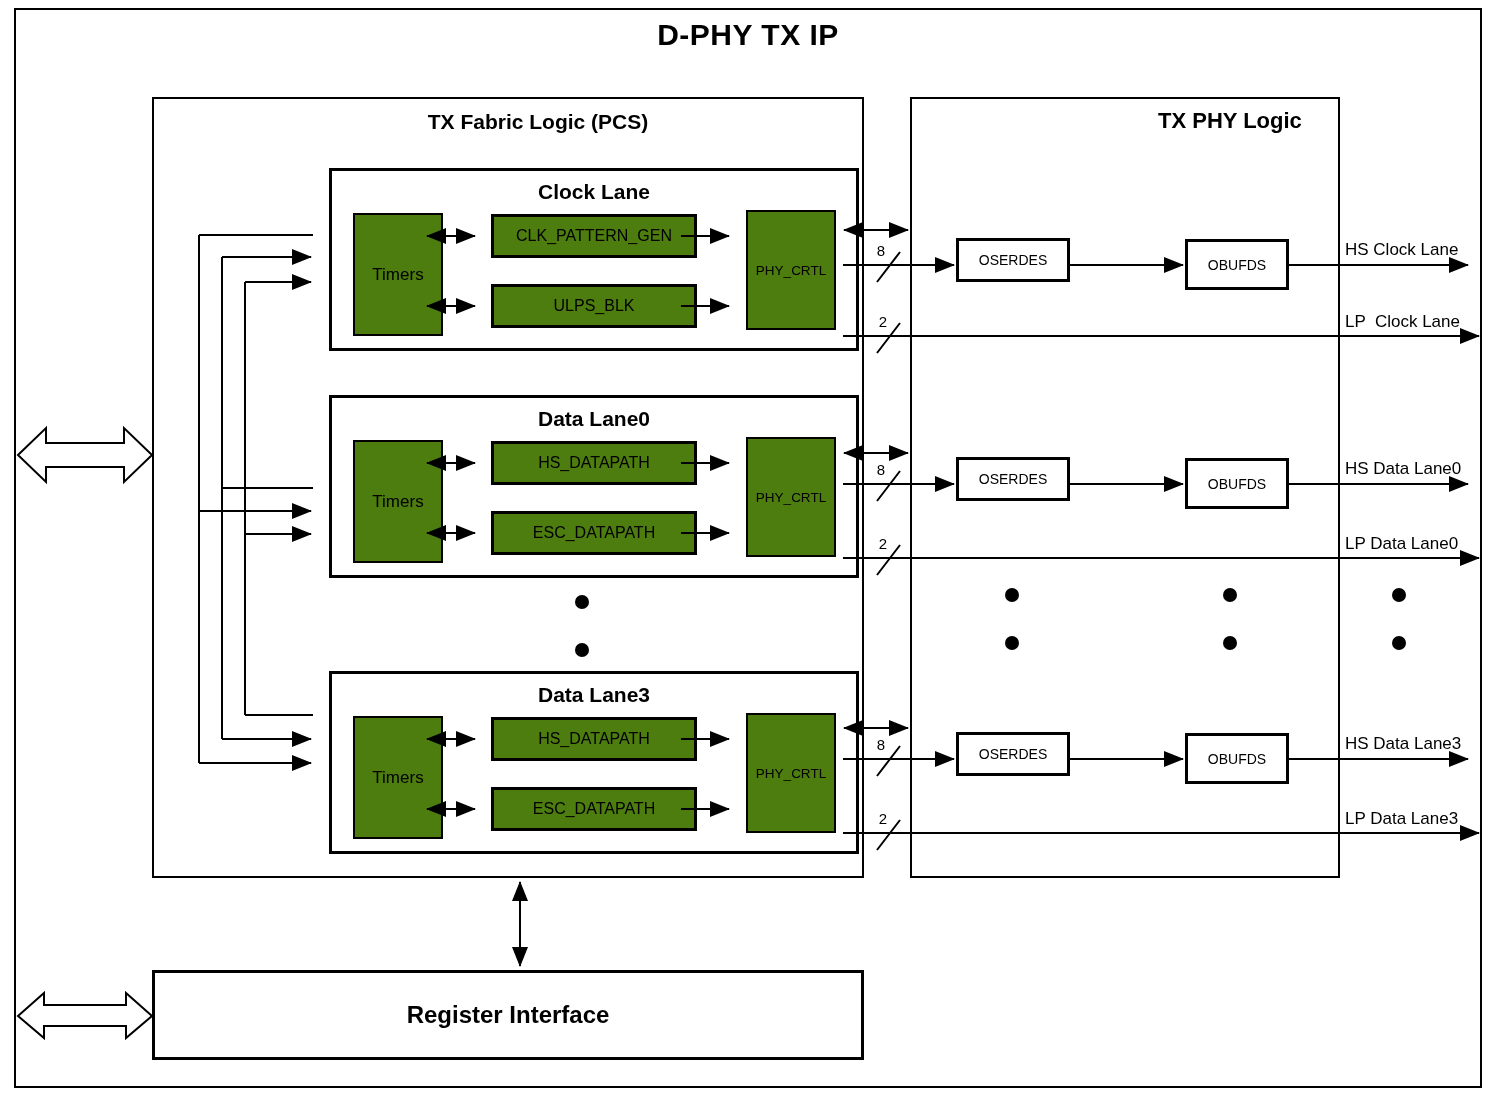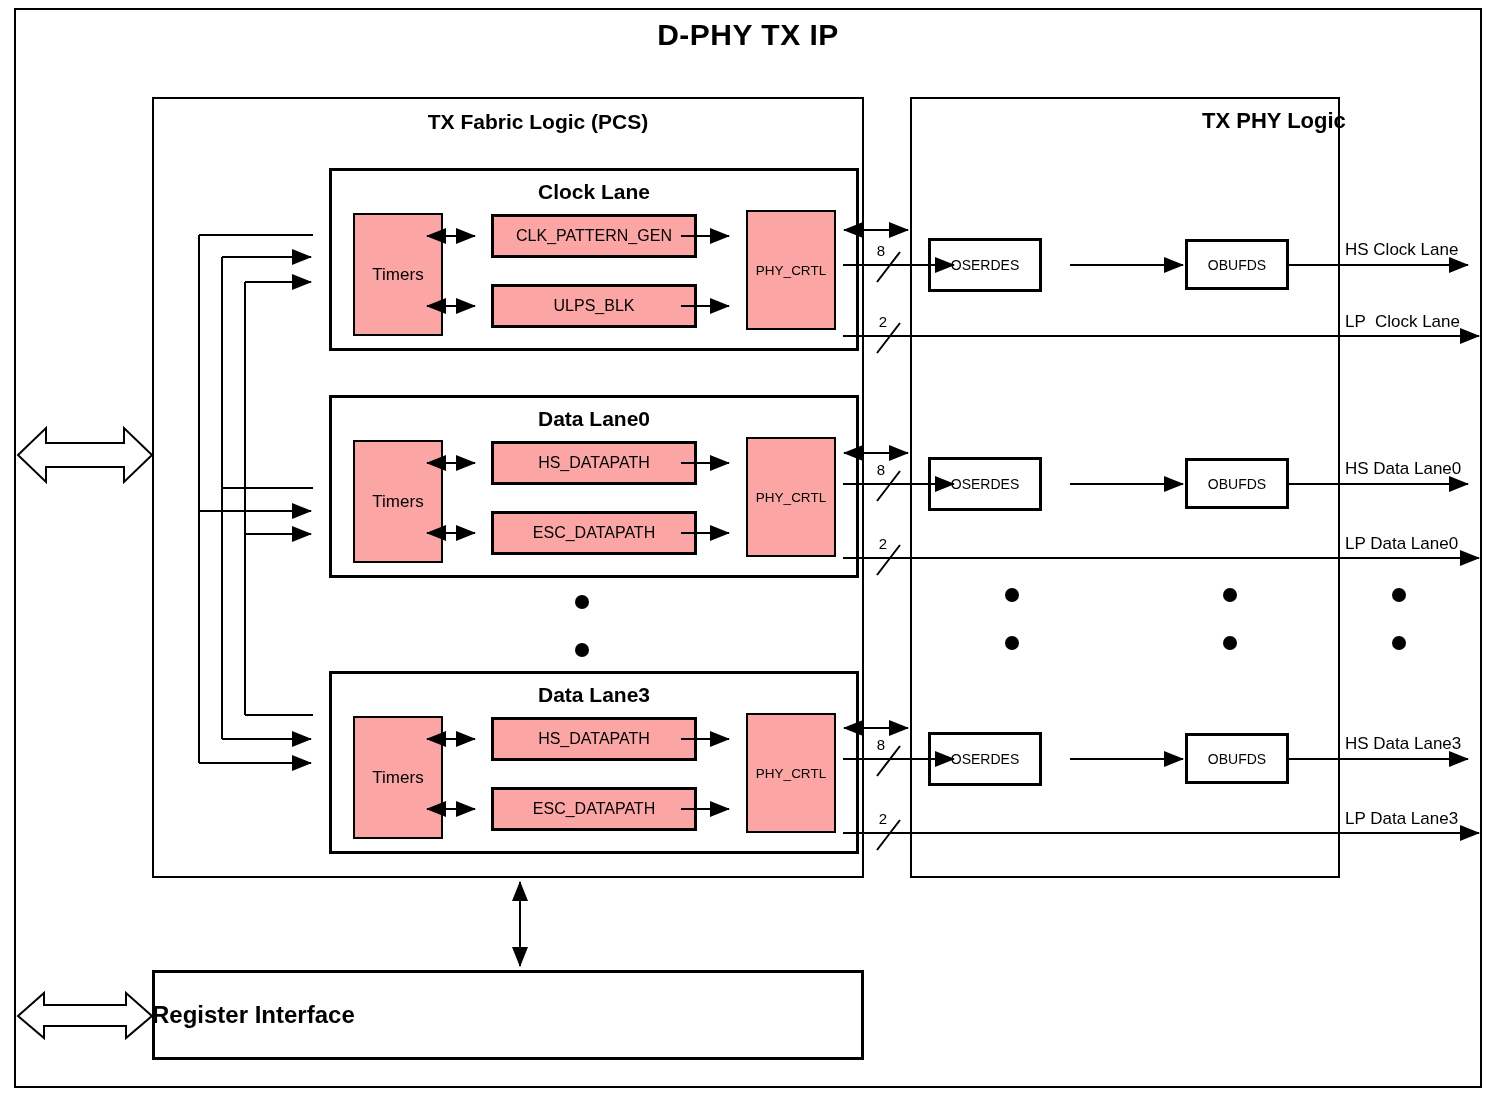--- a/index.html
+++ b/index.html
@@ -5,37 +5,37 @@
   html,body { margin:0; padding:0; background:#ffffff; }
   .canvas {
     position:relative; width:1496px; height:1096px; background:#ffffff;
     font-family:"Liberation Sans", sans-serif; color:#000; overflow:hidden;
   }
   .box { position:absolute; background:#ffffff; border:2px solid #000; box-sizing:border-box; }
   .b3 { border-width:3px; }
   .ttl { position:absolute; font-weight:bold; }
   .main-ttl { left:0; width:1496px; top:18px; text-align:center; font-size:30px; letter-spacing:0.5px; }
   .fabric-ttl { left:152px; width:712px; top:110px; text-align:center; font-size:21px;margin-left:30px; }
-  .phy-ttl { left:1202px; top:108px; font-size:22px; }
+  .phy-ttl { left:1158px; top:108px; font-size:22px; }
   .lane { left:313px; width:530px; height:183px;margin-left:16px; }
   .lane-ttl { position:absolute; left:0; right:0; top:9px; text-align:center; font-weight:bold; font-size:21px; }
   .inner { position:absolute; display:flex; align-items:center; justify-content:center;
-           background:#fca5a5; border:2px solid #000; box-sizing:border-box; font-size:16px; text-align:center; }
+           background:#4d7c0f; border:2px solid #000; box-sizing:border-box; font-size:16px; text-align:center; }
   .timers { left:21px; top:42px; width:90px; height:123px; font-size:17px; }
   .sub  { left:159px; width:206px; height:44px; border-width:3px; }
   .sub1 { top:43px; } .sub2 { top:113px; }
   .ctrl { left:414px; top:39px; width:90px; height:120px; font-size:13.5px; }
   .cell { position:absolute; display:flex; align-items:center; justify-content:center;
           background:#fff; border:3px solid #000; box-sizing:border-box; font-size:14px; }
-  .oserdes { left:928px; width:114px; height:54px; }
+  .oserdes { left:956px; width:114px; height:44px; }
   .obufds  { left:1185px; width:104px; height:51px; }
   .bw { position:absolute; width:26px; text-align:center; font-size:15px; }
   .out-label { position:absolute; left:1345px; font-size:17px; white-space:pre; }
   .port-label { position:absolute; text-align:center; font-size:14px; }
-  .reg-ttl { position:absolute; left:152px; width:712px; top:1001px; text-align:left; font-weight:bold; font-size:24px; }
+  .reg-ttl { position:absolute; left:152px; width:712px; top:1001px; text-align:center; font-weight:bold; font-size:24px; }
   svg.wires { position:absolute; left:0; top:0; pointer-events:none; }
 </style>
 </head>
 <body>
 
 <div class="canvas">
 
   <div class="box" style="left:14px;top:8px;width:1468px;height:1080px"></div>
   <div class="ttl main-ttl">D-PHY TX IP</div>
 

